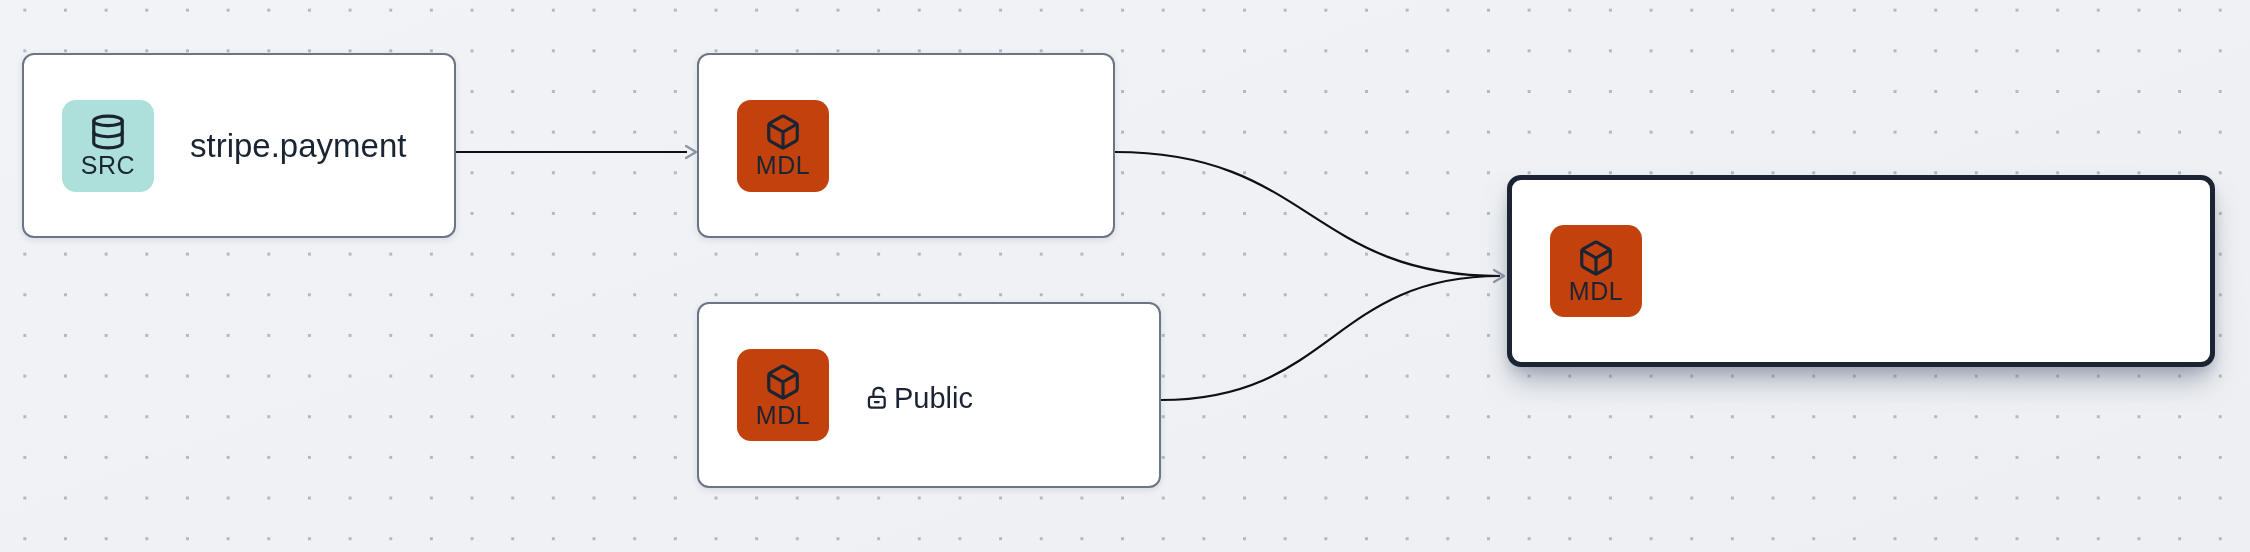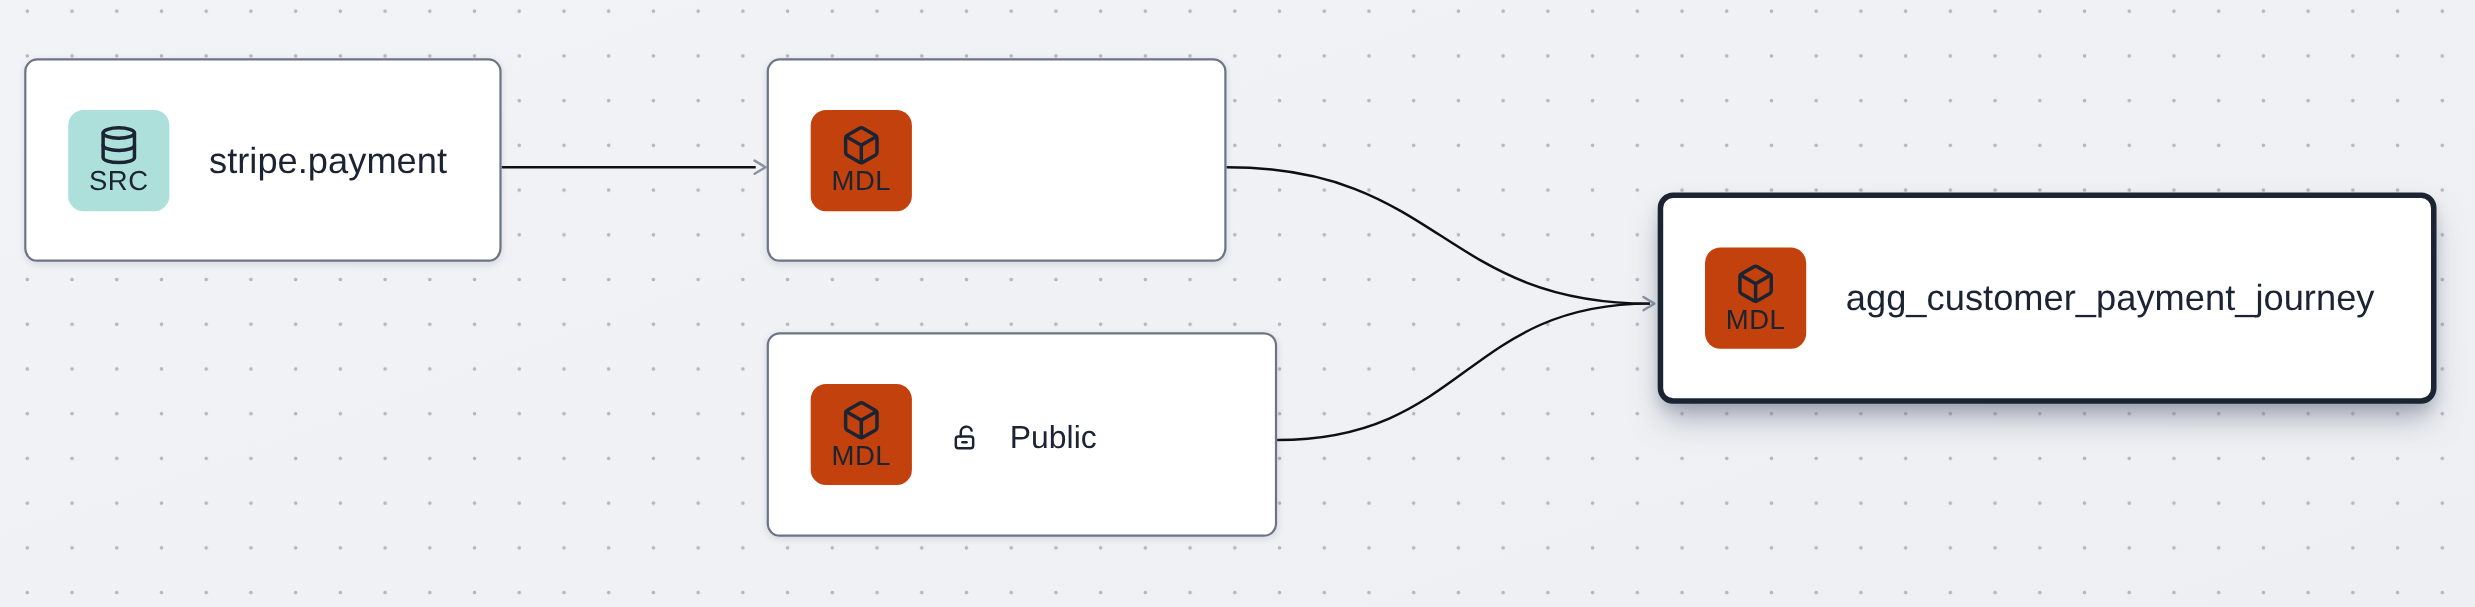--- a/index.html
+++ b/index.html
@@ -97,21 +97,21 @@
   .node-title {
     font-size: 33px;
     font-weight: 500;
     color: #1b2433;
     line-height: 1.15;
     white-space: nowrap;
   }
   .access-row {
     display: flex;
     align-items: center;
-    gap: 26px;
+    gap: 2px;
     margin-top: 7px;
     color: #1b2433;
   }
   .access-row svg {
     width: 27px;
     height: 27px;
     stroke: #1b2433;
     stroke-width: 2;
     fill: none;
     stroke-linecap: round;
@@ -184,18 +184,15 @@
 
   <div class="node node-agg selected">
     <div class="badge badge-mdl">
       <svg viewBox="0 0 24 24">
         <path d="M21 8a2 2 0 0 0-1-1.73l-7-4a2 2 0 0 0-2 0l-7 4A2 2 0 0 0 3 8v8a2 2 0 0 0 1 1.73l7 4a2 2 0 0 0 2 0l7-4A2 2 0 0 0 21 16Z"></path>
         <path d="m3.3 7 8.7 5 8.7-5"></path>
         <path d="M12 22V12"></path>
       </svg>
       <span class="badge-label">MDL</span>
     </div>
-    <div class="node-text">
-      <span class="node-title">agg_customer_payment_journey</span>
-    </div>
   </div>
 
 </div>
 
 </body></html>

